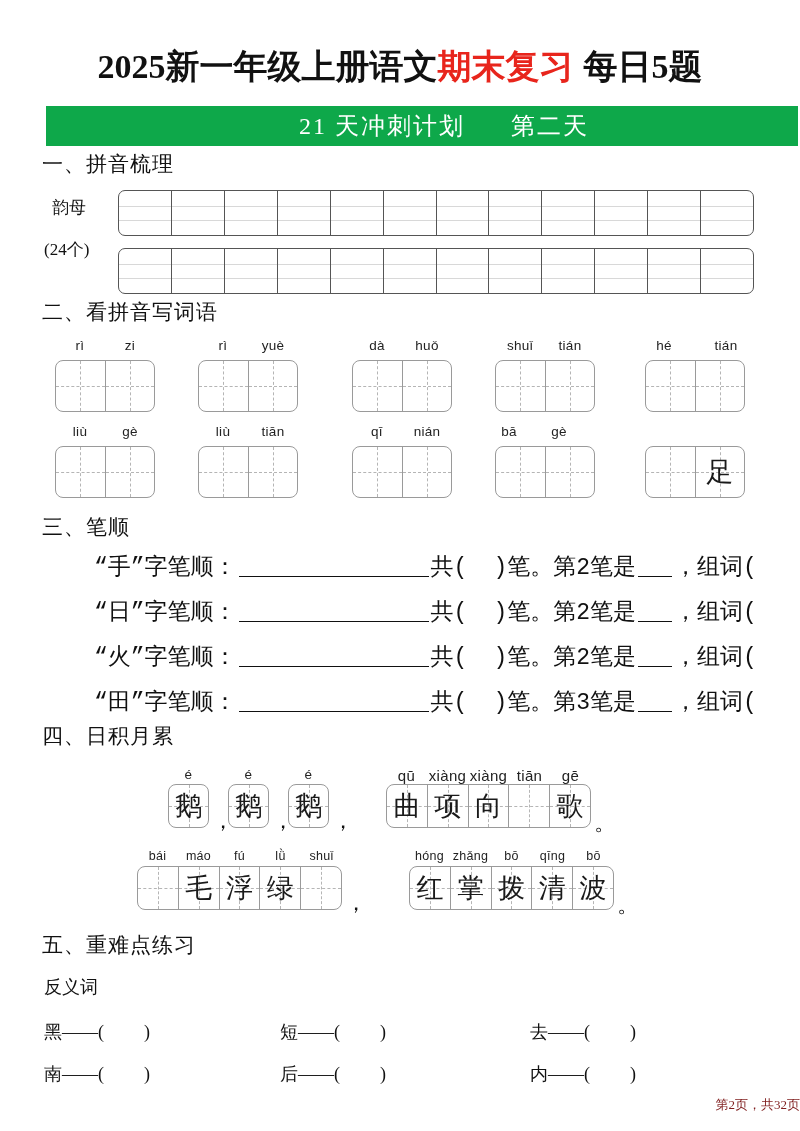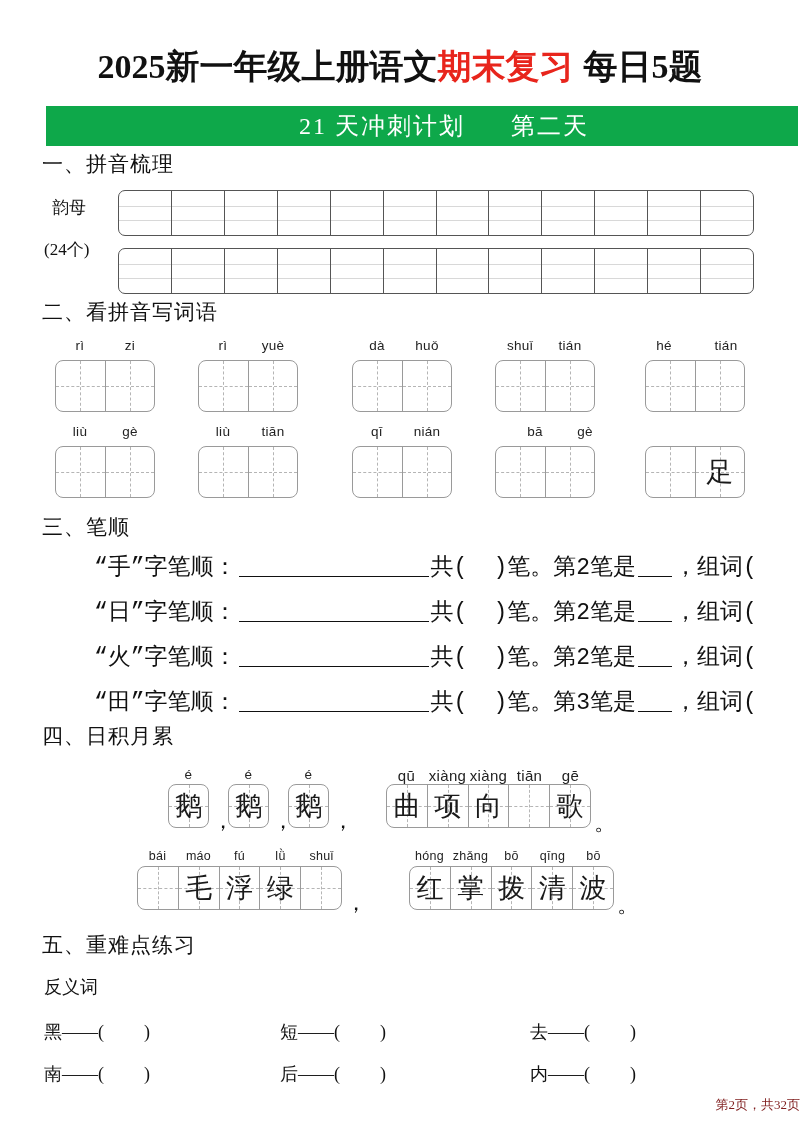--- a/index.html
+++ b/index.html
@@ -223,21 +223,21 @@
         <div class="cell"></div>
       </div>
       <div class="py-line" style="left: 352px; top: 424px; width: 100px;">
         <div class="py">qī</div>
         <div class="py">nián</div>
       </div>
       <div class="tz" style="left: 352px; top: 446px; width: 100px; height: 52px;">
         <div class="cell"></div>
         <div class="cell"></div>
       </div>
-      <div class="py-line" style="left: 510px; top: 424px; width: 100px;">
+      <div class="py-line" style="left: 484px; top: 424px; width: 100px;">
         <div class="py">bā</div>
         <div class="py">gè</div>
       </div>
       <div class="tz" style="left: 495px; top: 446px; width: 100px; height: 52px;">
         <div class="cell"></div>
         <div class="cell"></div>
       </div>
       <div class="py-line" style="left: 645px; top: 424px; width: 100px; margin-top: 26px;">
         <div class="py">shí</div>
         <div class="py">zú</div>

